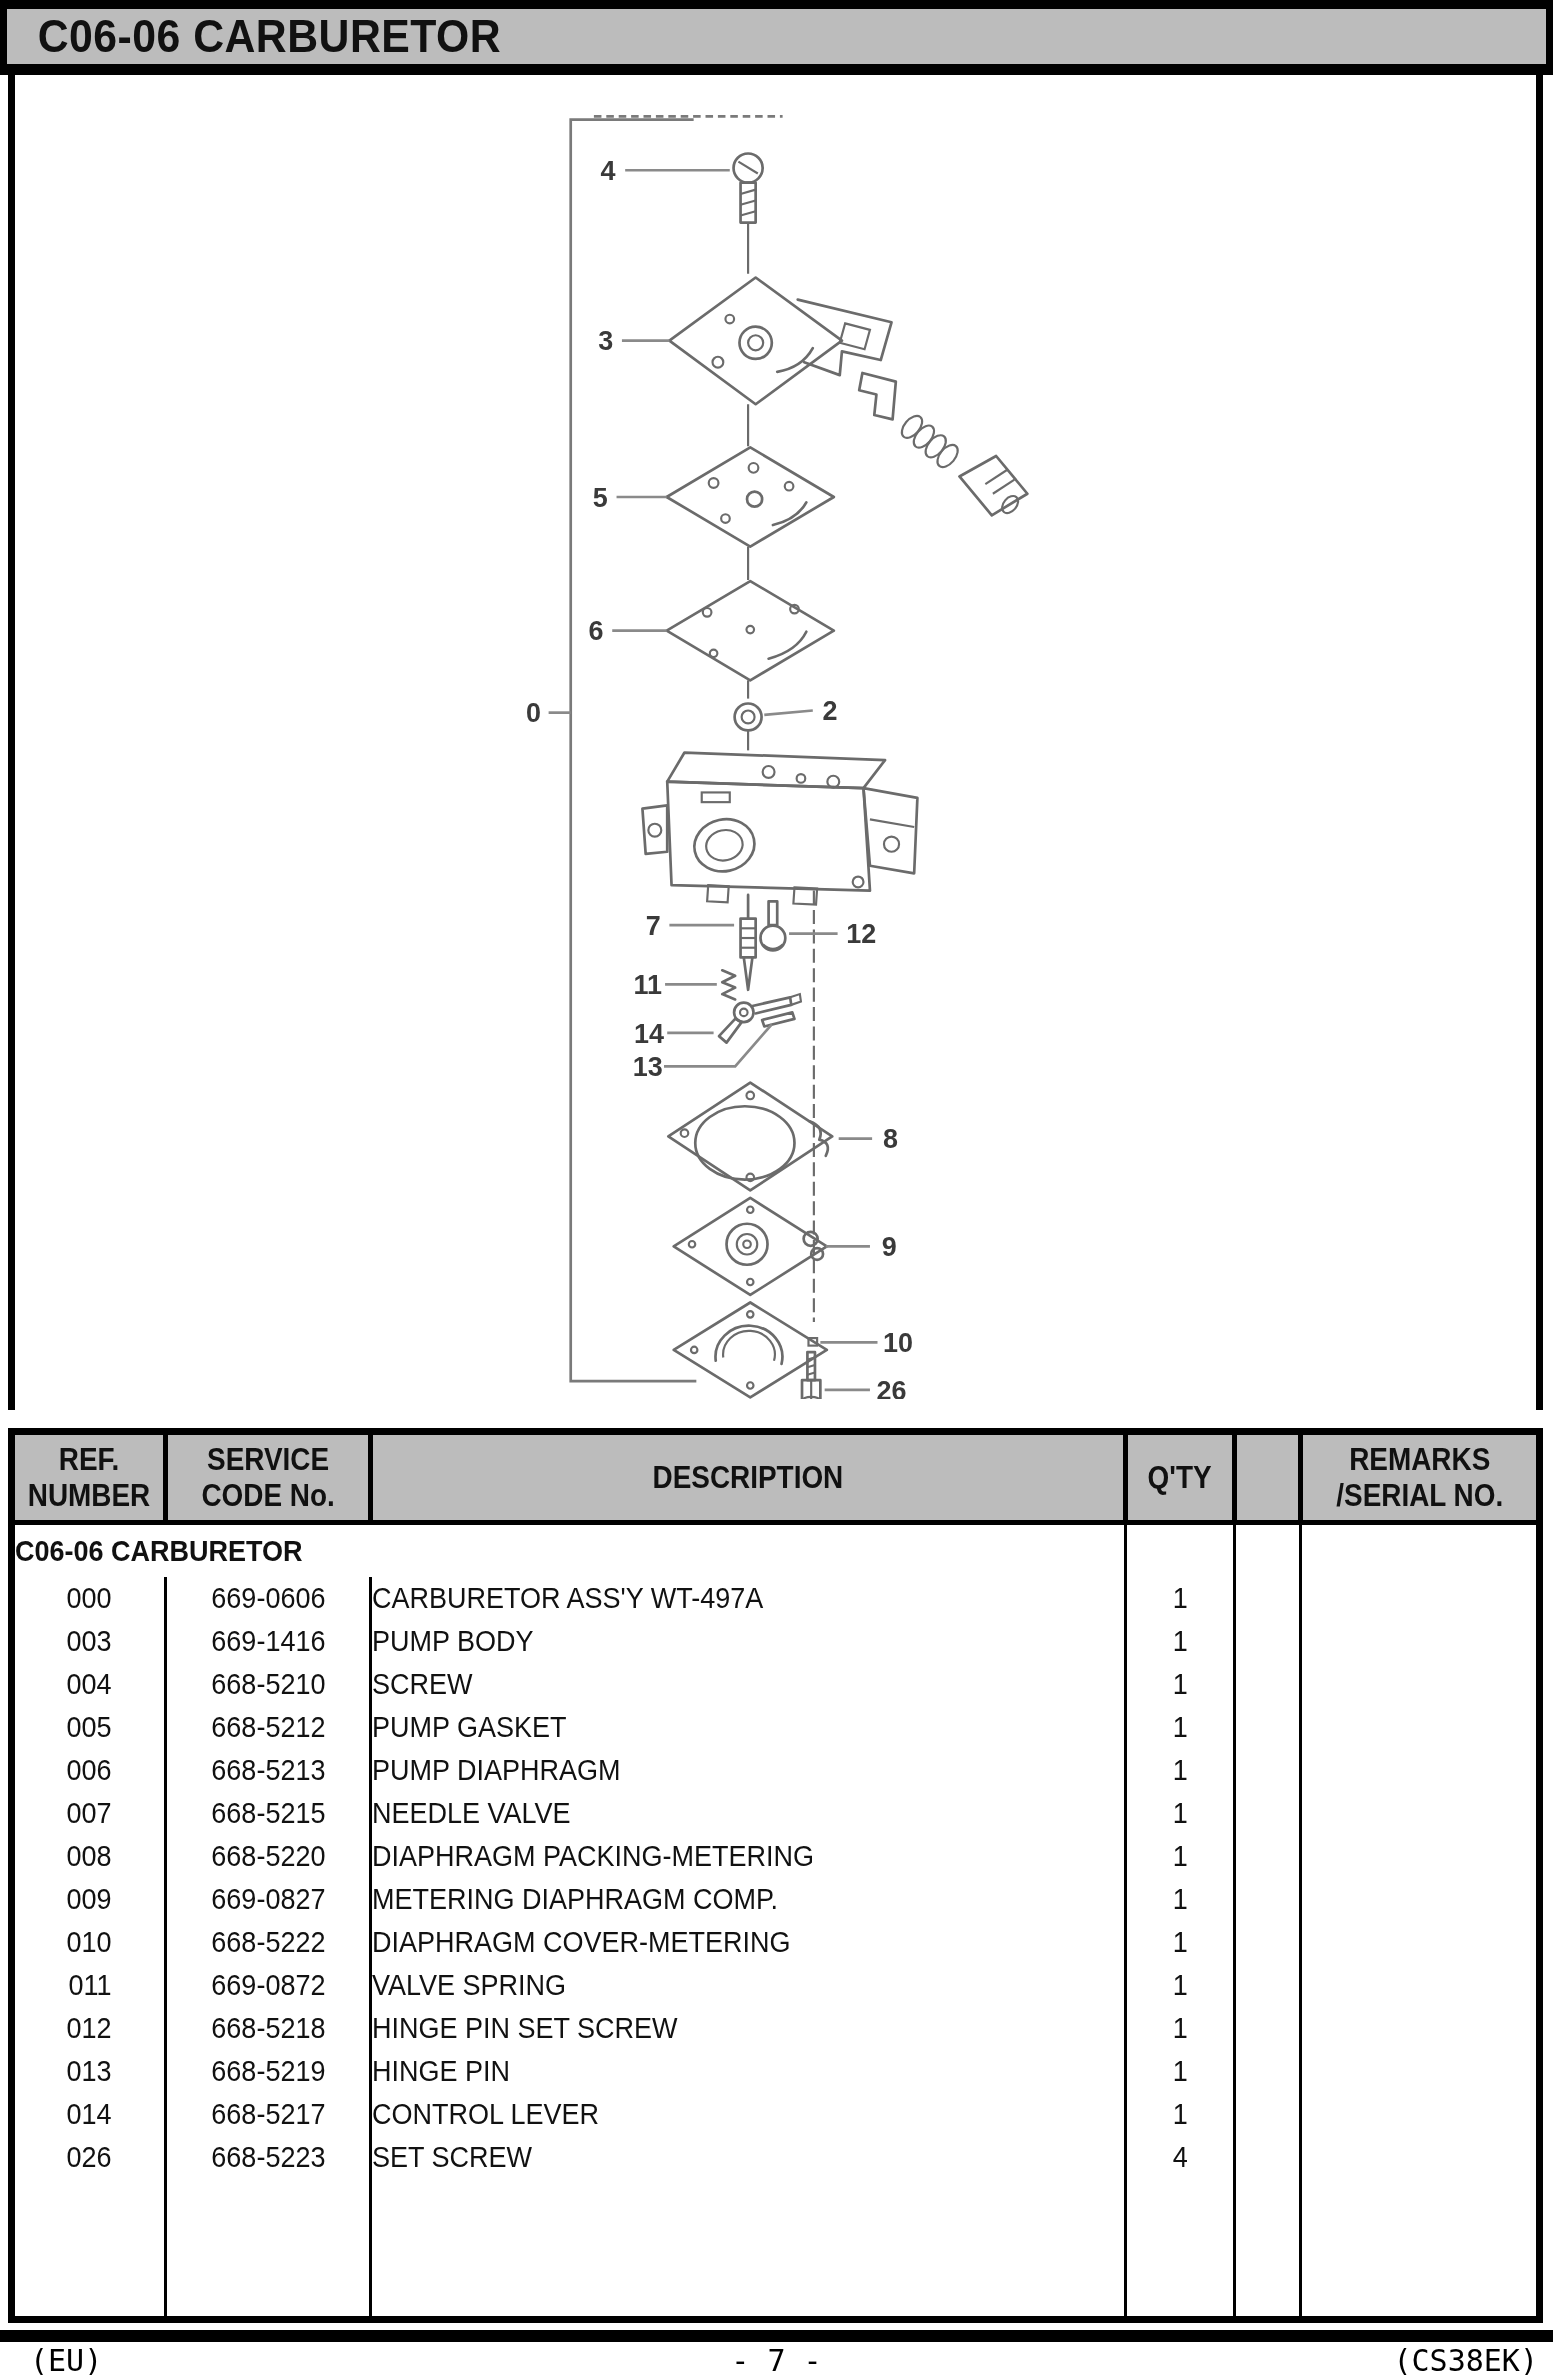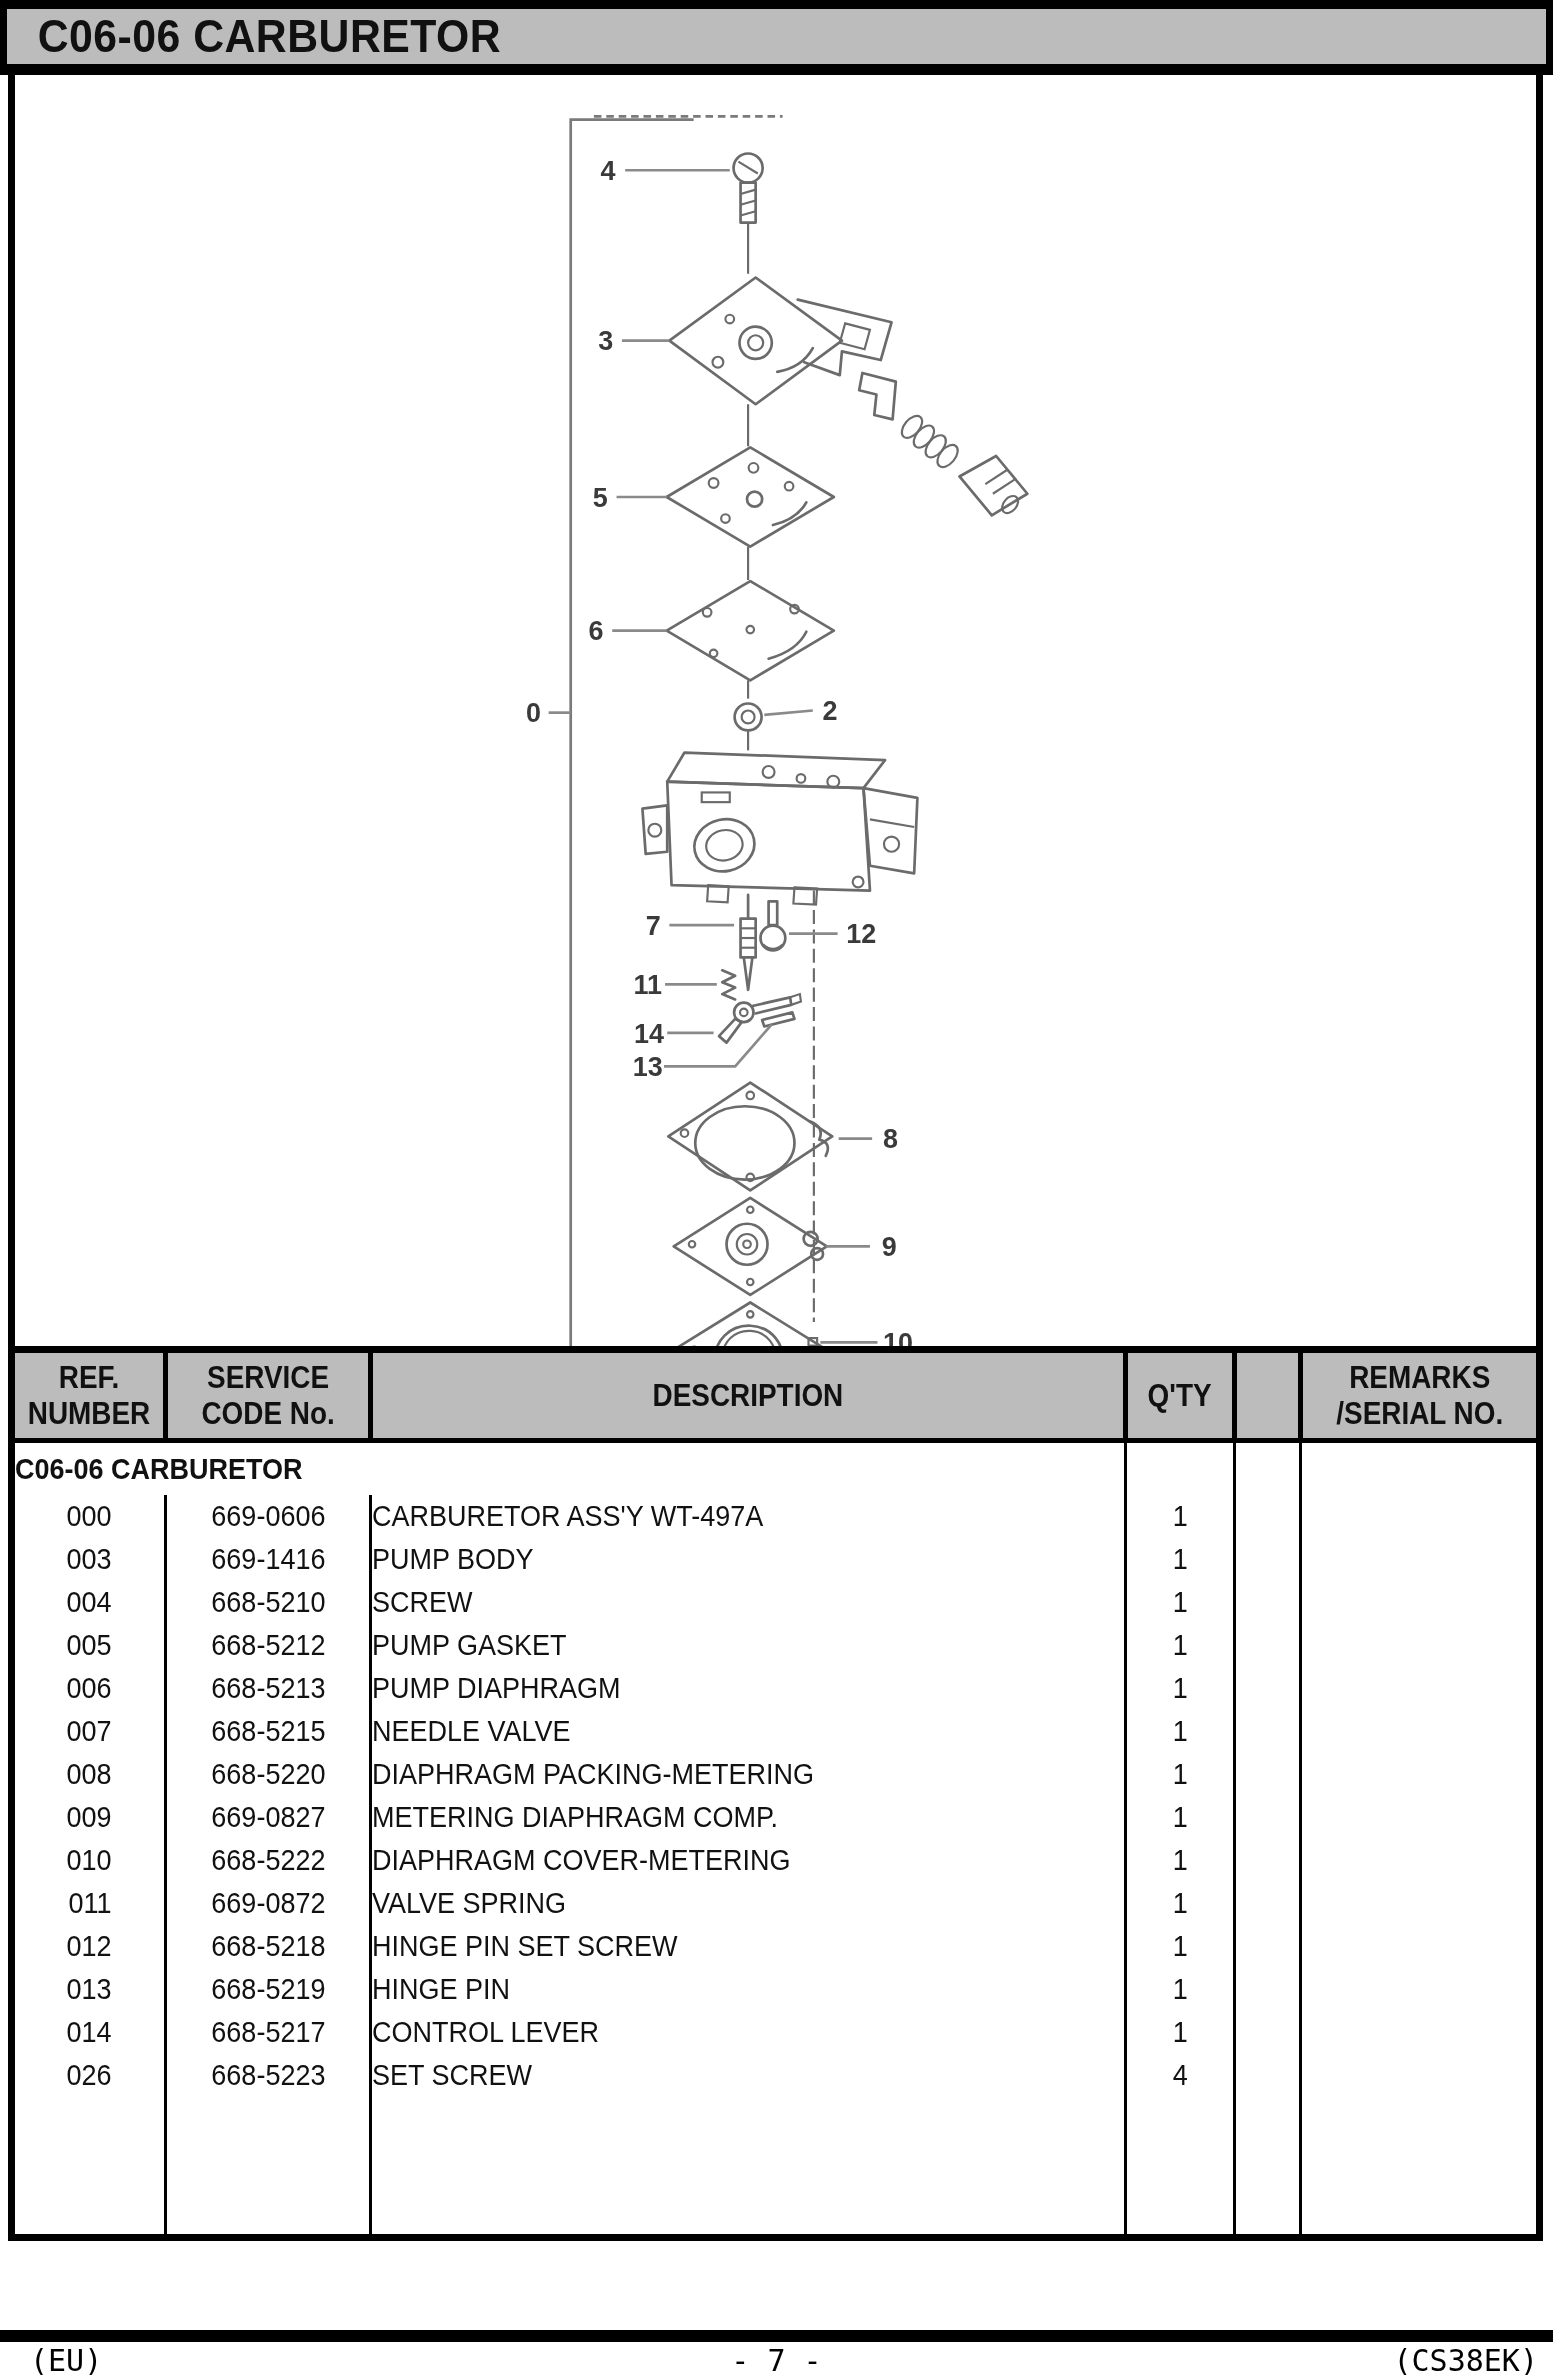--- a/index.html
+++ b/index.html
@@ -17,21 +17,21 @@
   .pbr{position:absolute;left:1536px;top:74px;width:7px;height:1336px;background:#000;}
   .pbot{position:absolute;left:0;top:2330px;width:1553px;height:12px;background:#000;}
   
   .diag{position:absolute;left:502px;top:105px;width:572px;height:1294px;}
   .co{font-family:"Liberation Sans",sans-serif;font-weight:bold;font-size:50px;fill:#3a3a3a;}
   .ln{stroke:#8a8a8a;stroke-width:5;fill:none;}
   .pt{stroke:#6b6b6b;stroke-width:5;fill:none;stroke-linejoin:round;stroke-linecap:round;}
   .ptf{stroke:#6b6b6b;stroke-width:4;fill:none;}
   .brk{stroke:#7a7a7a;stroke-width:5;fill:none;}
   
-  table.parts{position:absolute;left:7.6px;top:1346px;width:1535px;table-layout:fixed;
+  table.parts{position:absolute;left:7.6px;top:1428px;width:1535px;table-layout:fixed;
               border-collapse:collapse;border:7px solid #000;}
   table.parts th{background:#bcbcbc;border:5.4px solid #000;font-size:31px;font-weight:bold;
                  text-align:center;vertical-align:middle;padding:3.2px 0;line-height:36px;}
   table.parts td{border-left:3.8px solid #000;border-right:3.8px solid #000;font-size:30px;
                  vertical-align:middle;padding:0;}
   .cond{display:inline-block;transform:scaleX(.9);transform-origin:left center;white-space:nowrap;}
   .ccond{display:inline-block;transform:scaleX(.9);transform-origin:center center;white-space:nowrap;}
   tr.hrow{height:91px;}
   tr.secrow{height:54px;}
   tr.secrow td{border-bottom:none;}

